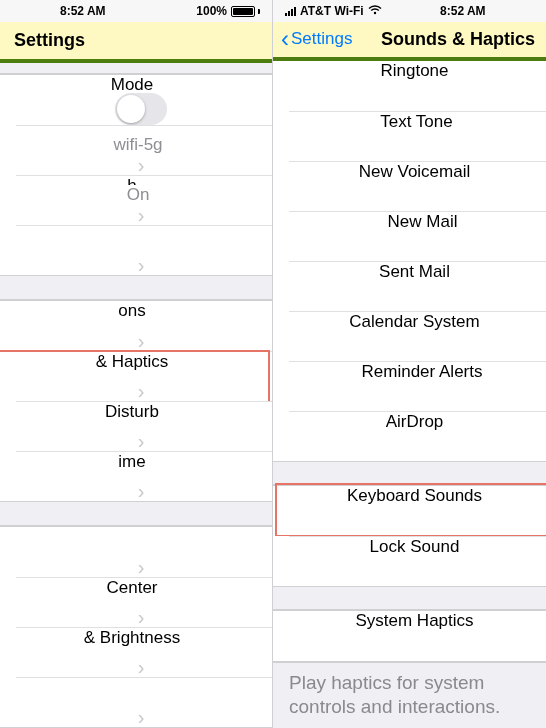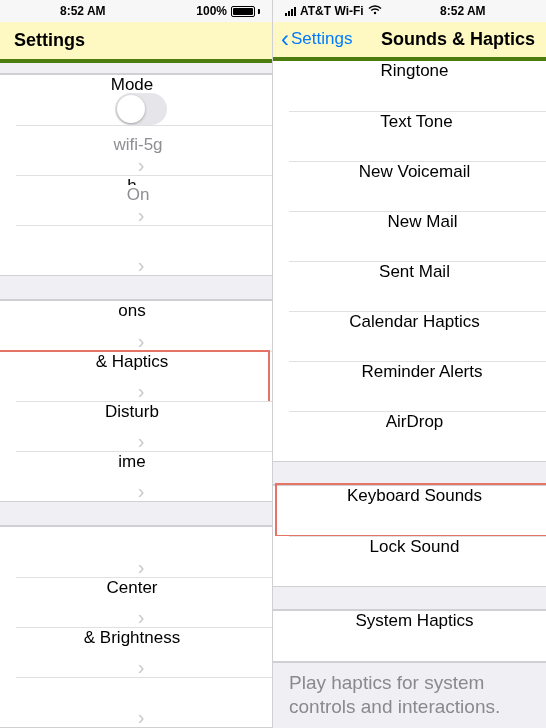--- a/index.html
+++ b/index.html
@@ -309,21 +309,21 @@
       <div class="row">
         <span class="row-label" style="margin-left:0;">New Voicemail</span>
       </div>
       <div class="row">
         <span class="row-label" style="margin-left:16px;">New Mail</span>
       </div>
       <div class="row">
         <span class="row-label" style="margin-left:0;">Sent Mail</span>
       </div>
       <div class="row">
-        <span class="row-label" style="margin-left:0;">Calendar Haptics</span>
+        <span class="row-label" style="margin-left:0;">Calendar System</span>
       </div>
       <div class="row">
         <span class="row-label" style="margin-left:15px;">Reminder Alerts</span>
       </div>
       <div class="row">
         <span class="row-label" style="margin-left:0;">AirDrop</span>
       </div>
     </div>
 
     <div class="section-gap"></div>

